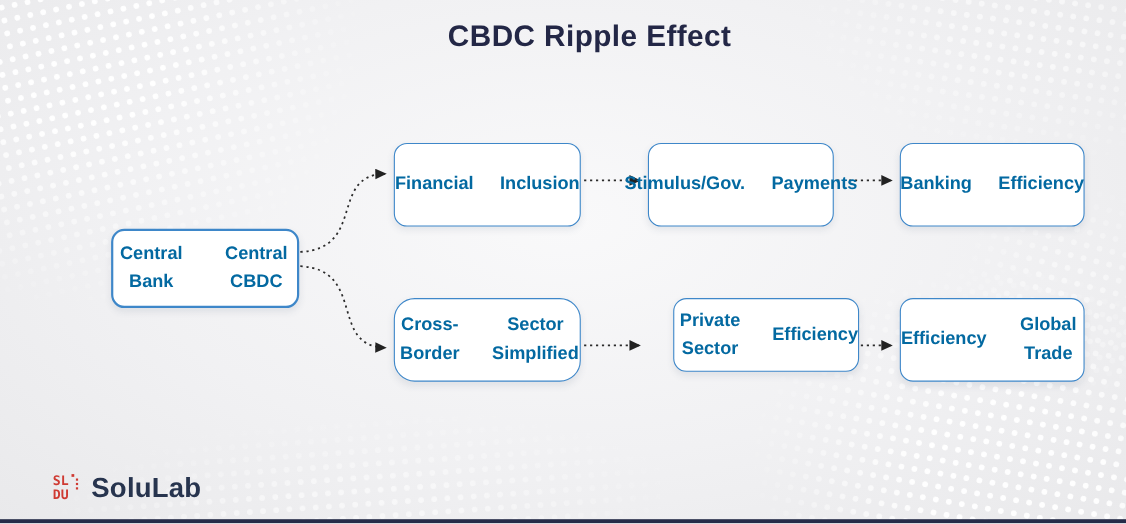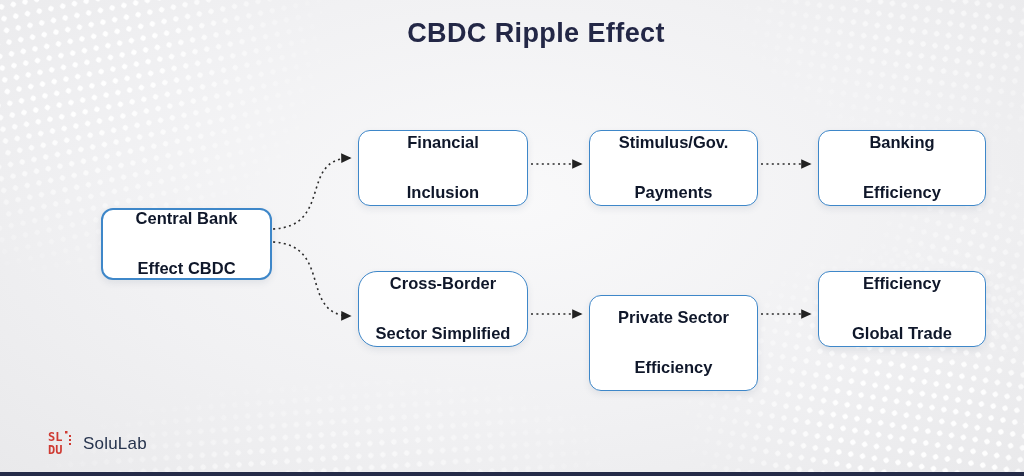--- a/index.html
+++ b/index.html
@@ -34,34 +34,34 @@
     text-align:center; font-size:27px; font-weight:800;
     color:#232746; letter-spacing:0.4px;padding-left:48px;
   }
 
   .connectors { position:absolute; left:0; top:0; pointer-events:none; }
   .conn { fill:none; stroke:#2b2b2b; stroke-width:1.6; stroke-dasharray:2 3.4; }
 
   .node {
     position:absolute; box-sizing:border-box;
     background:#ffffff; border:1.8px solid #3e87c9; border-radius:12px;
-    display:flex; flex-direction:column; align-items:center; justify-content:center;
-    font-size:16.5px; font-weight:600; color:#0f172a; text-align:center;
+    display:flex; align-items:center; justify-content:center;
+    font-size:16.5px; font-weight:600; color:#0369a1; text-align:center;
     line-height:1.55; box-shadow:0 3px 7px rgba(60,80,110,0.10);gap:24px;
   }
   .node-root { left:101px; top:196px; width:171px; height:72px; font-weight:700; border-width:2px;margin-top:12px; }
   .node-t1 { left:358px; top:130px; width:170px; height:76px; }
   .node-t2 { left:589px; top:130px; width:169px; height:76px; }
   .node-t3 { left:818px; top:130px; width:168px; height:76px; }
   .node-b1 { left:358px; top:271px; width:170px; height:76px;border-radius:19px; }
-  .node-b2 { left:589px; top:271px; width:169px; height:96px;margin-top:24px; }
+  .node-b2 { left:612px; top:271px; width:169px; height:67px; }
   .node-b3 { left:818px; top:271px; width:168px; height:76px; }
 
-  .footer-logo { position:absolute; left:48px; top:430px; display:flex; align-items:center; gap:8px; }
-  .brand-text { font-size:17px; font-weight:400; color:#27344e; letter-spacing:0.2px; }
+  .footer-logo { position:absolute; left:48px; top:430px; display:flex; align-items:flex-start; gap:8px; }
+  .brand-text { font-size:25px; font-weight:700; color:#27344e; letter-spacing:0.2px; }
 
   .bottom-bar { position:absolute; left:0; bottom:0; width:100%; height:4px; background:#252b48; }
 </style>
 </head>
 <body>
 
 <div class="canvas">
 
   <div class="dots dots-tl"></div>
   <div class="dots dots-tr"></div>
@@ -80,21 +80,21 @@
     <path class="conn" d="M 273 229 C 333 226, 299 159, 350 158" marker-end="url(#arw)"></path>
     <path class="conn" d="M 273 242 C 333 245, 299 315, 350 316" marker-end="url(#arw)"></path>
     <path class="conn" d="M 531 164 L 581 164" marker-end="url(#arw)"></path>
     <path class="conn" d="M 761 164 L 810 164" marker-end="url(#arw)"></path>
     <path class="conn" d="M 531 314 L 581 314" marker-end="url(#arw)"></path>
     <path class="conn" d="M 761 314 L 810 314" marker-end="url(#arw)"></path>
   </svg>
 
   <div class="node node-root">
     <div>Central Bank</div>
-    <div>Effect CBDC</div>
+    <div>Central CBDC</div>
   </div>
 
   <div class="node node-t1">
     <div>Financial</div>
     <div>Inclusion</div>
   </div>
   <div class="node node-t2">
     <div>Stimulus/Gov.</div>
     <div>Payments</div>
   </div>

